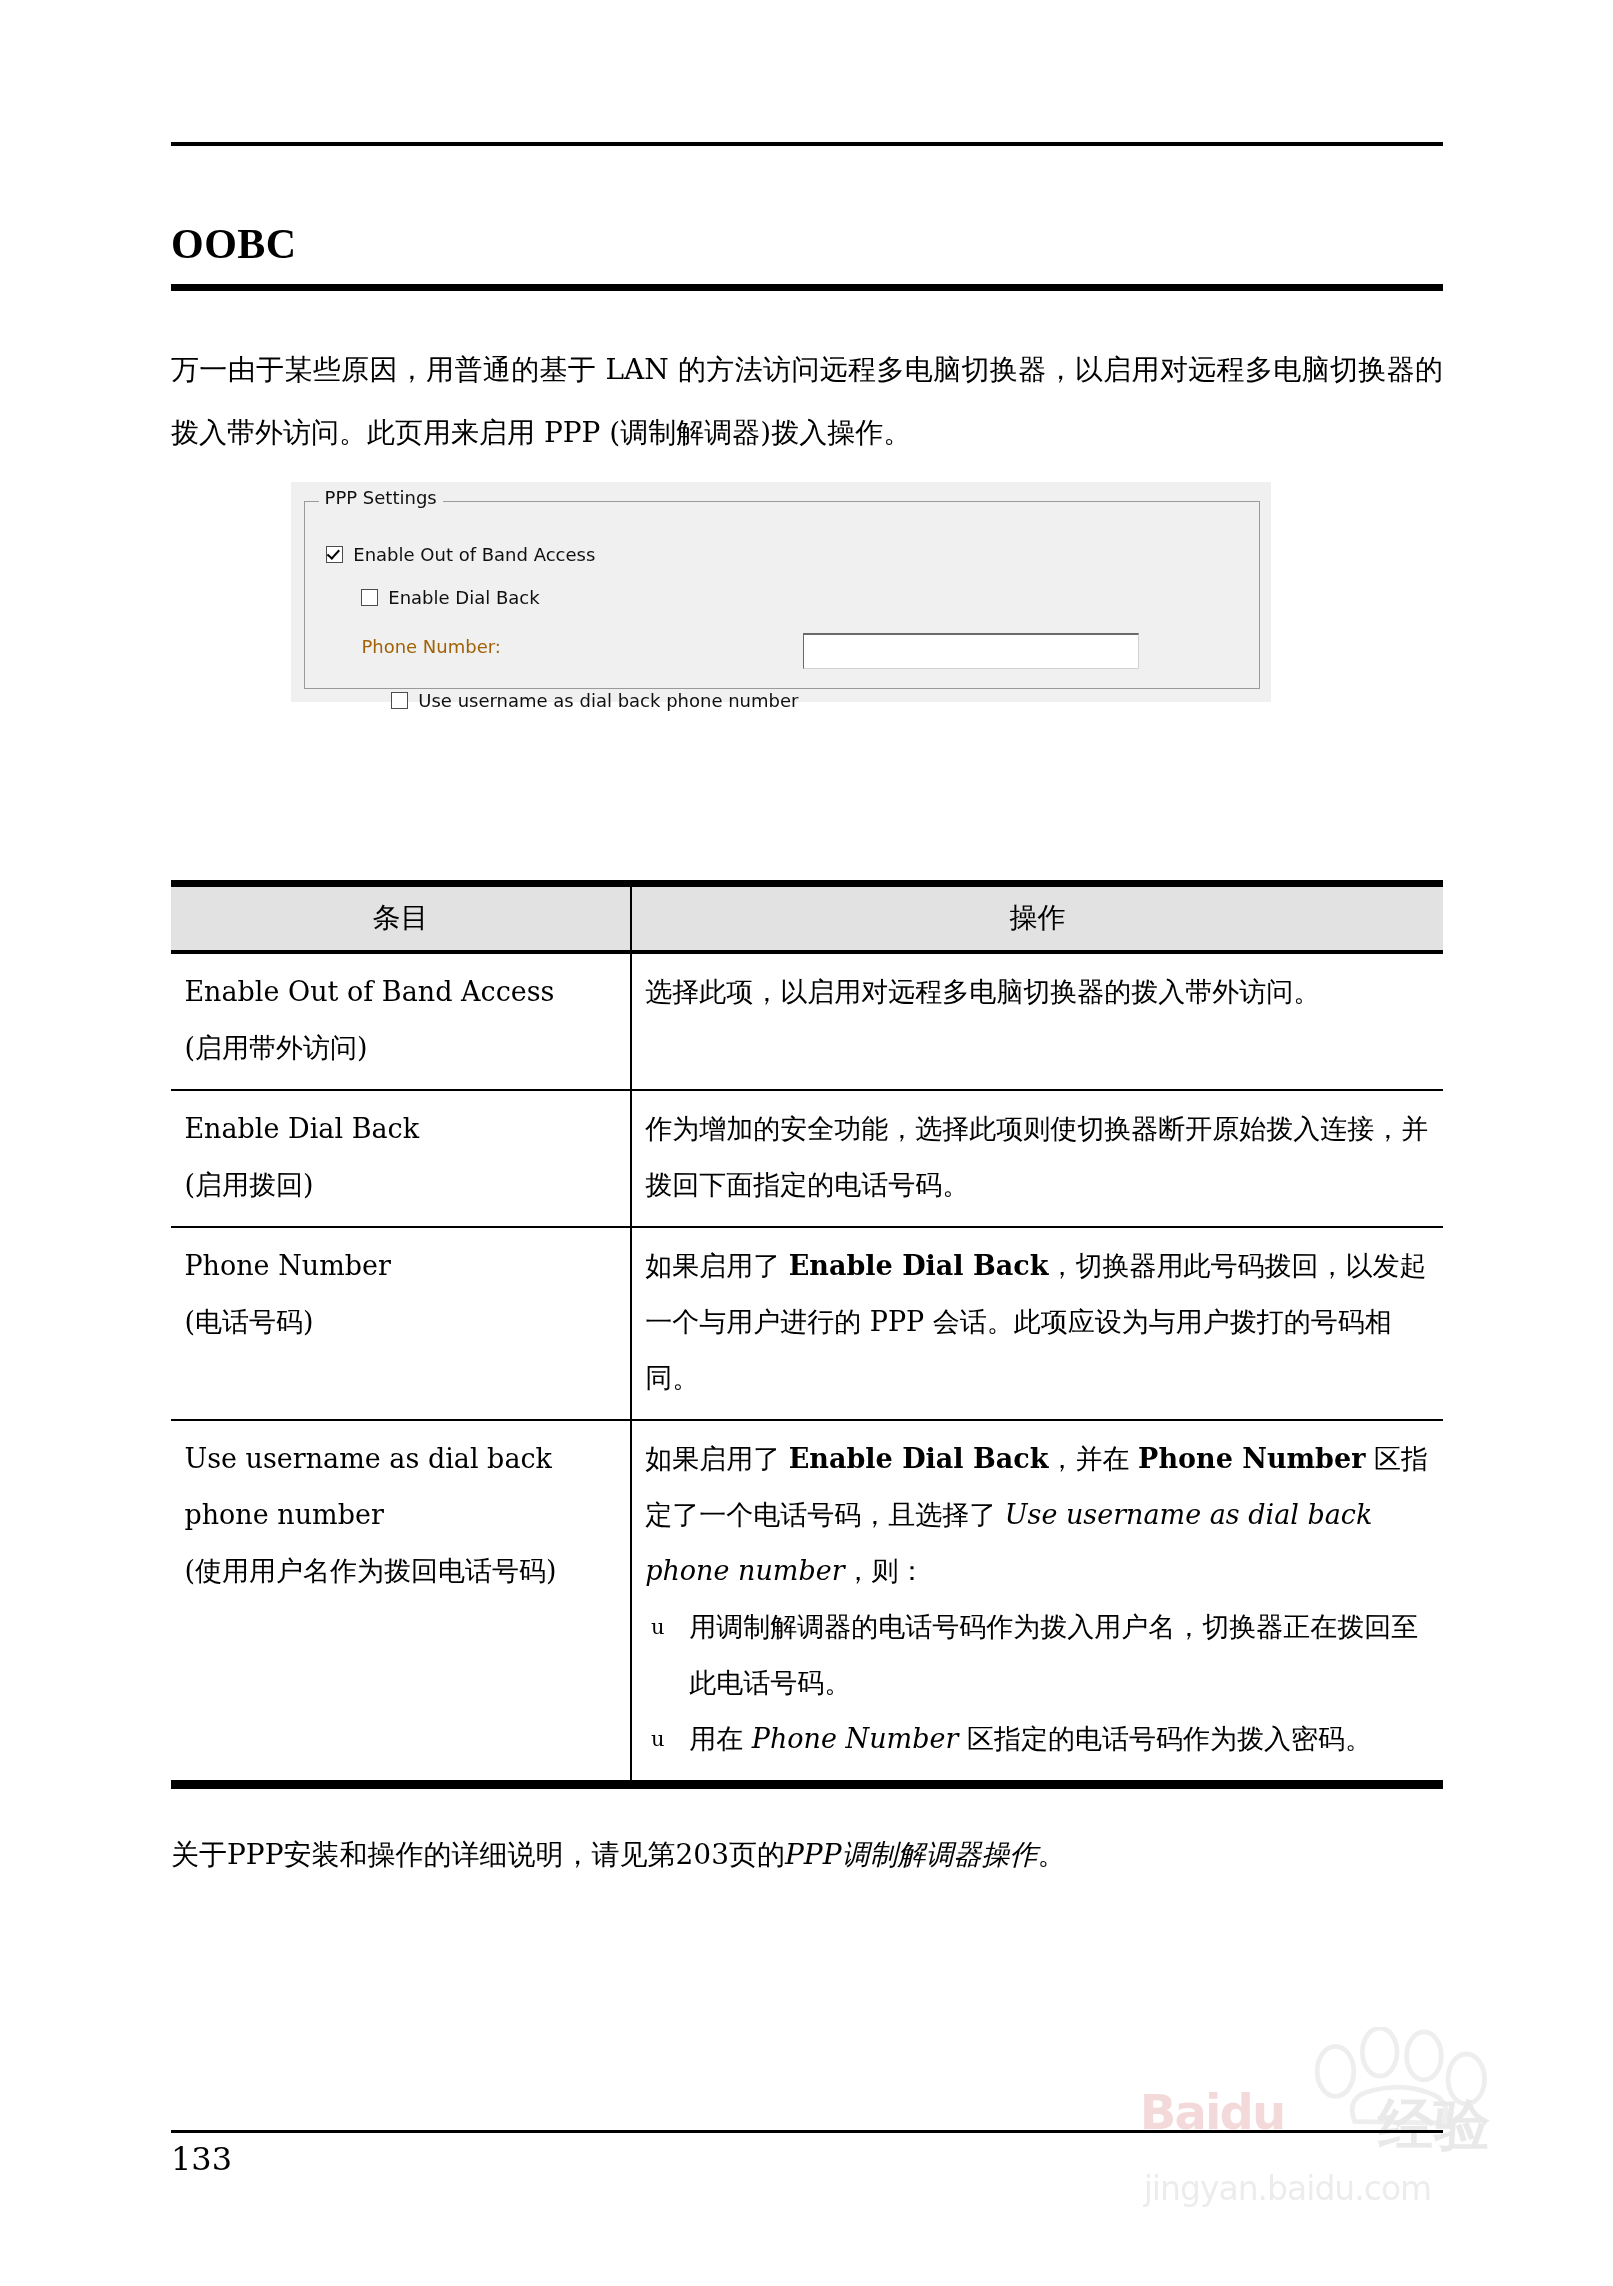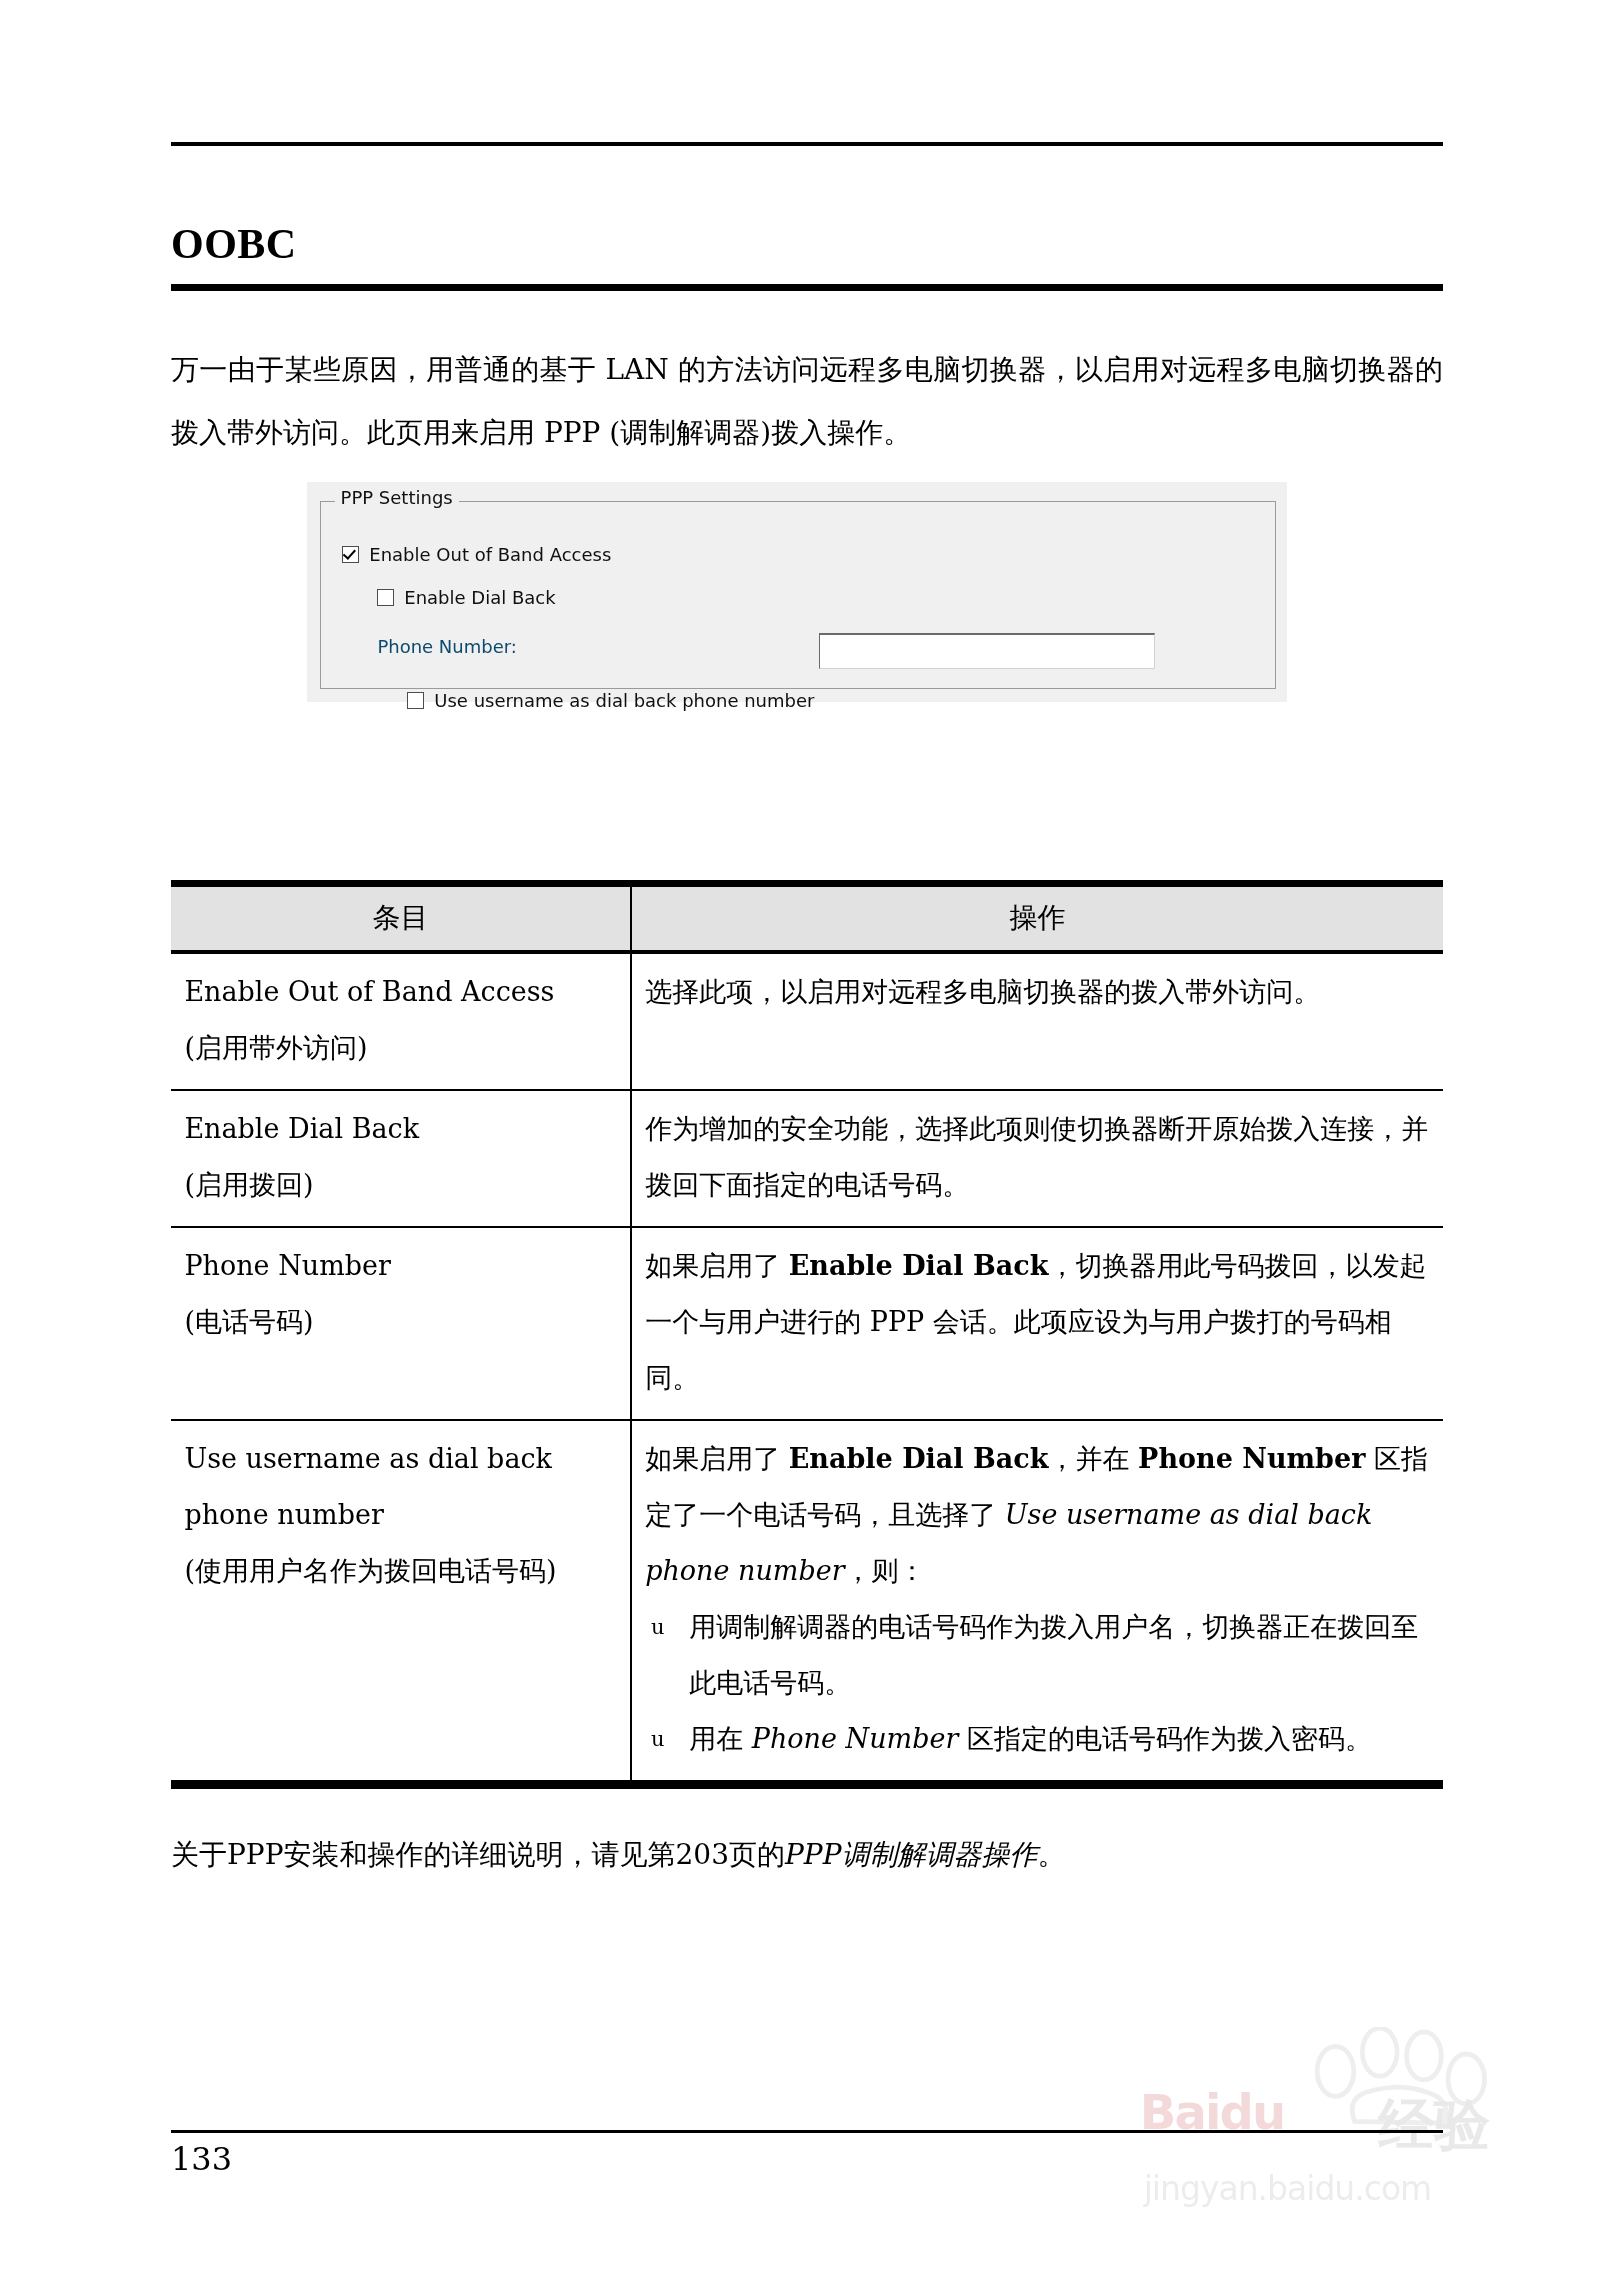--- a/index.html
+++ b/index.html
@@ -88,21 +88,21 @@
     left: 171px;
     top: 1823px;
     width: 1272px;
   }
   .it { font-style: italic; }
   .bd { font-weight: bold; }
 
   
   .dialog-wrap {
     position: absolute;
-    left: 307px;
+    left: 291px;
     top: 482px;
     width: 980px;
     height: 220px;
     background: #f0f0f0;
     box-sizing: border-box;
   }
   .groupbox {
     position: absolute;
     left: 13.4px;
     top: 19px;
@@ -149,21 +149,21 @@
     width: 4.8px;
     height: 9.6px;
     border: solid #000000;
     border-width: 0 2.4px 2.4px 0;
     transform: rotate(42deg);
   }
   .row-oob  { left: 21px;  top: 42px; }
   .row-dial { left: 56px;  top: 85px; }
   .row-use  { left: 86px;  top: 188px; }
   .row-phone{ left: 56px;  top: 134px; }
-  .phone-label { color: #0c4a6e; }
+  .phone-label { color: #a16207; }
   .phone-input {
     position: absolute;
     left: 498px;
     top: 131px;
     width: 336px;
     height: 36px;
     background: #ffffff;
     border-top: 2.9px solid #6a6a6a;
     border-left: 1.9px solid #6a6a6a;
     border-right: 1px solid #d2d2d2;

